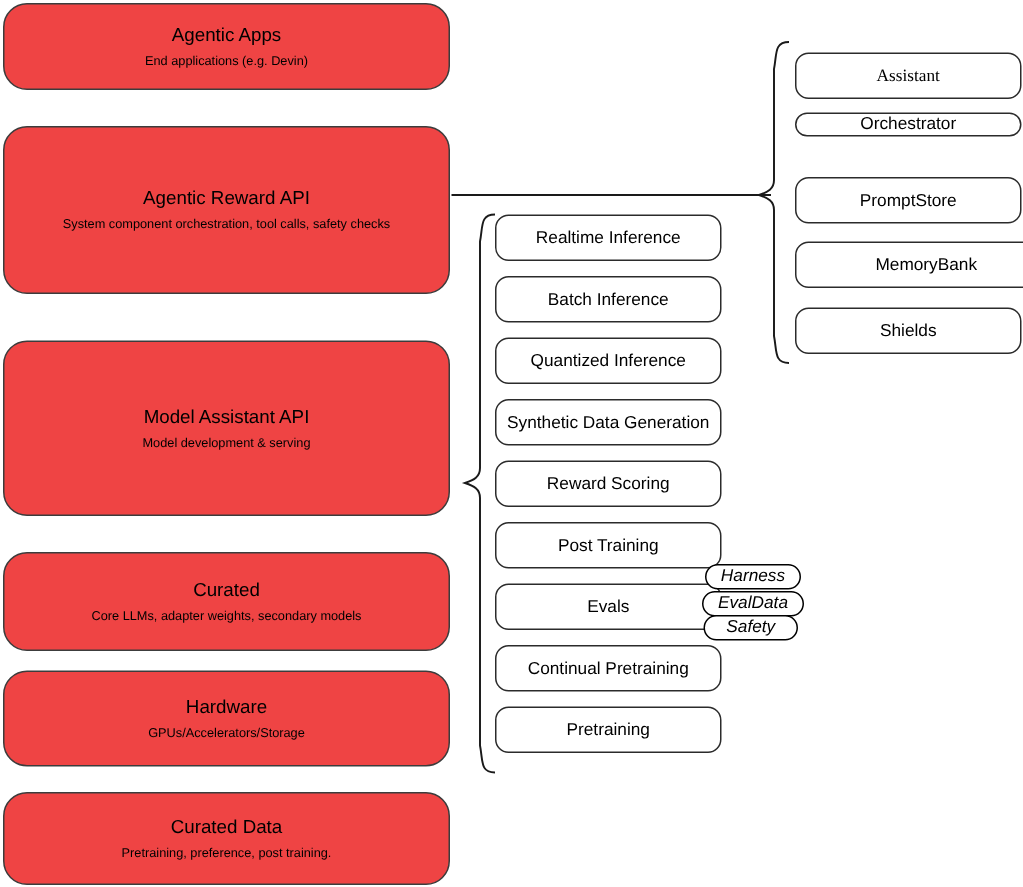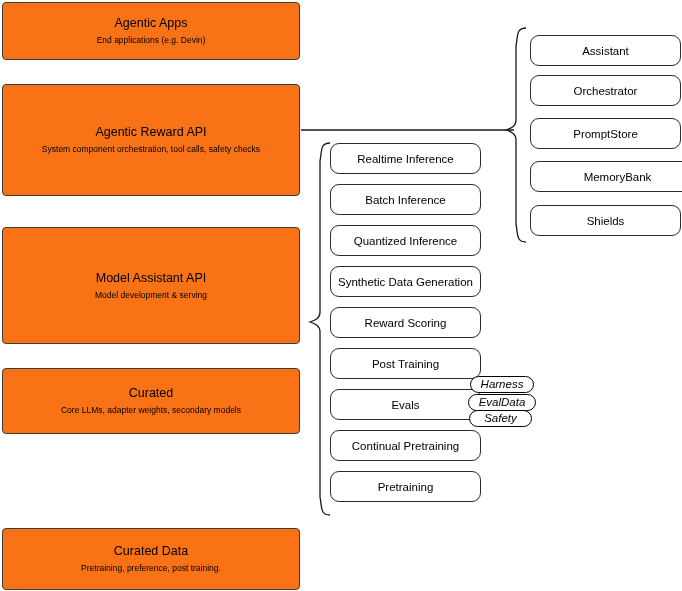--- a/index.html
+++ b/index.html
@@ -18,22 +18,22 @@
     height: 591px;
     background: #ffffff;
     overflow: hidden;
   }
 
   
   .layer-box {
     position: absolute;
     box-sizing: border-box;
     border: 1px solid #3c3c3c;
-    border-radius: 4px;
-    background: #f97316;
+    border-radius: 16px;
+    background: #ef4444;
     display: flex;
     flex-direction: column;
     align-items: center;
     justify-content: center;
     text-align: center;
   }
   .layer-title {
     font-size: 12.5px;
     line-height: 15px;
     color: #000;
@@ -137,20 +137,24 @@
   <div class="layer-box" style="left:2px; top:227px; width:298px; height:117px;">
     <div class="layer-title">Model Assistant API</div>
     <div class="layer-sub">Model development &amp; serving</div>
   </div>
 
   <div class="layer-box" style="left:2px; top:368px; width:298px; height:66px;">
     <div class="layer-title">Curated</div>
     <div class="layer-sub">Core LLMs, adapter weights, secondary models</div>
   </div>
 
+  <div class="layer-box" style="left:2px; top:447px; width:298px; height:64px;">
+    <div class="layer-title">Hardware</div>
+    <div class="layer-sub">GPUs/Accelerators/Storage</div>
+  </div>
 
   <div class="layer-box" style="left:2px; top:528px; width:298px; height:62px;">
     <div class="layer-title">Curated Data</div>
     <div class="layer-sub">Pretraining, preference, post training.</div>
   </div>
 
   <div class="cap-box" style="left:330px; top:143px; width:151px; height:31px;">
     <span>Realtime Inference</span>
   </div>
 
@@ -191,25 +195,25 @@
   </div>
 
   <div class="pill" style="left:468px; top:394px; width:68px; height:17px;">
     <span>EvalData</span>
   </div>
 
   <div class="pill" style="left:469px; top:410px; width:63px; height:17px;">
     <span>Safety</span>
   </div>
 
-  <div class="cap-box" style="left:530px; top:35px; width:151px; height:31px;">
+  <div class="cap-box" style="left:530px; top:35px; width:151px; height:31px;font-family:Liberation Serif, serif;">
     <span>Assistant</span>
   </div>
 
-  <div class="cap-box" style="left:530px; top:75px; width:151px; height:31px;align-items:center;">
+  <div class="cap-box" style="left:530px; top:75px; width:151px; height:16px;align-items:center;">
     <span>Orchestrator</span>
   </div>
 
   <div class="cap-box" style="left:530px; top:118px; width:151px; height:31px;">
     <span>PromptStore</span>
   </div>
 
   <div class="cap-box" style="left:530px; top:161px; width:175px; height:31px;">
     <span>MemoryBank</span>
   </div>

